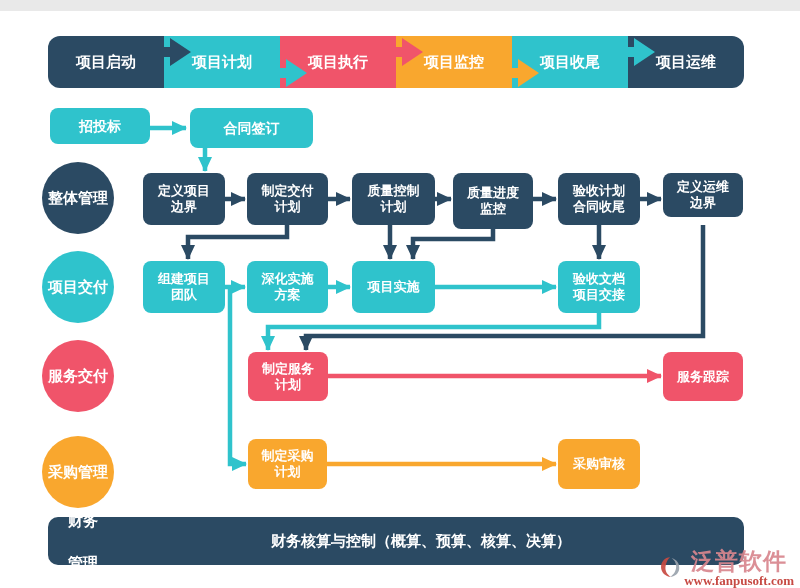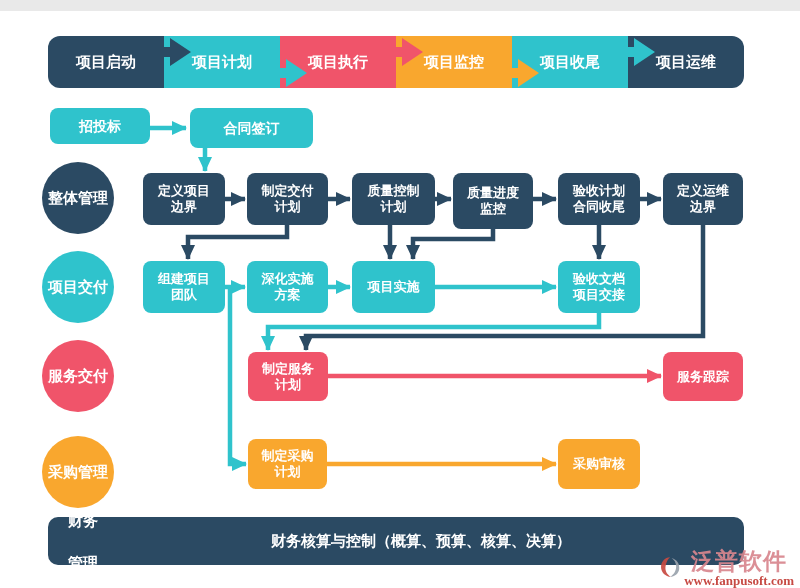--- a/index.html
+++ b/index.html
@@ -121,21 +121,21 @@
       <span>计划</span>
     </div>
   <div class="node bg-navy" style="left:453px;top:162px;width:80px;height:56px">
       <span>质量进度</span>
       <span>监控</span>
     </div>
   <div class="node bg-navy" style="left:558px;top:162px;width:82px;height:52px">
       <span>验收计划</span>
       <span>合同收尾</span>
     </div>
-  <div class="node bg-navy" style="left:663px;top:162px;width:80px;height:52px">
+  <div class="node bg-navy" style="left:663px;top:162px;width:80px;height:44px">
       <span>定义运维</span>
       <span>边界</span>
     </div>
 
   <div class="node bg-teal" style="left:143px;top:250px;width:82px;height:52px">
       <span>组建项目</span>
       <span>团队</span>
     </div>
   <div class="node bg-teal" style="left:247px;top:250px;width:81px;height:52px">
       <span>深化实施</span>

